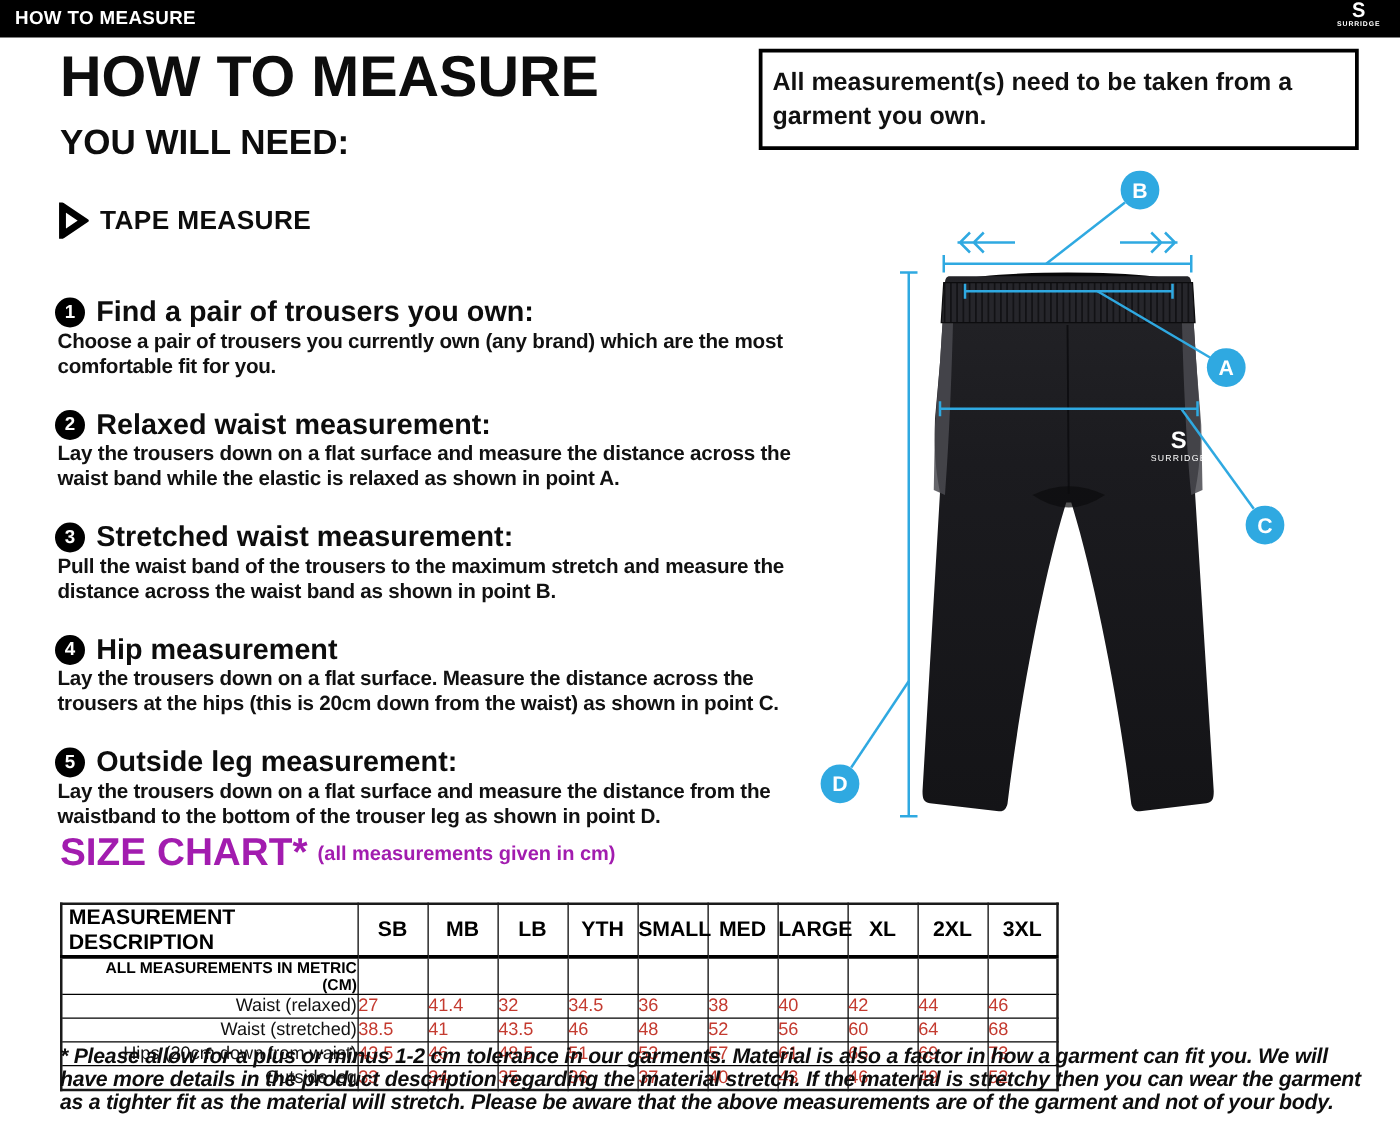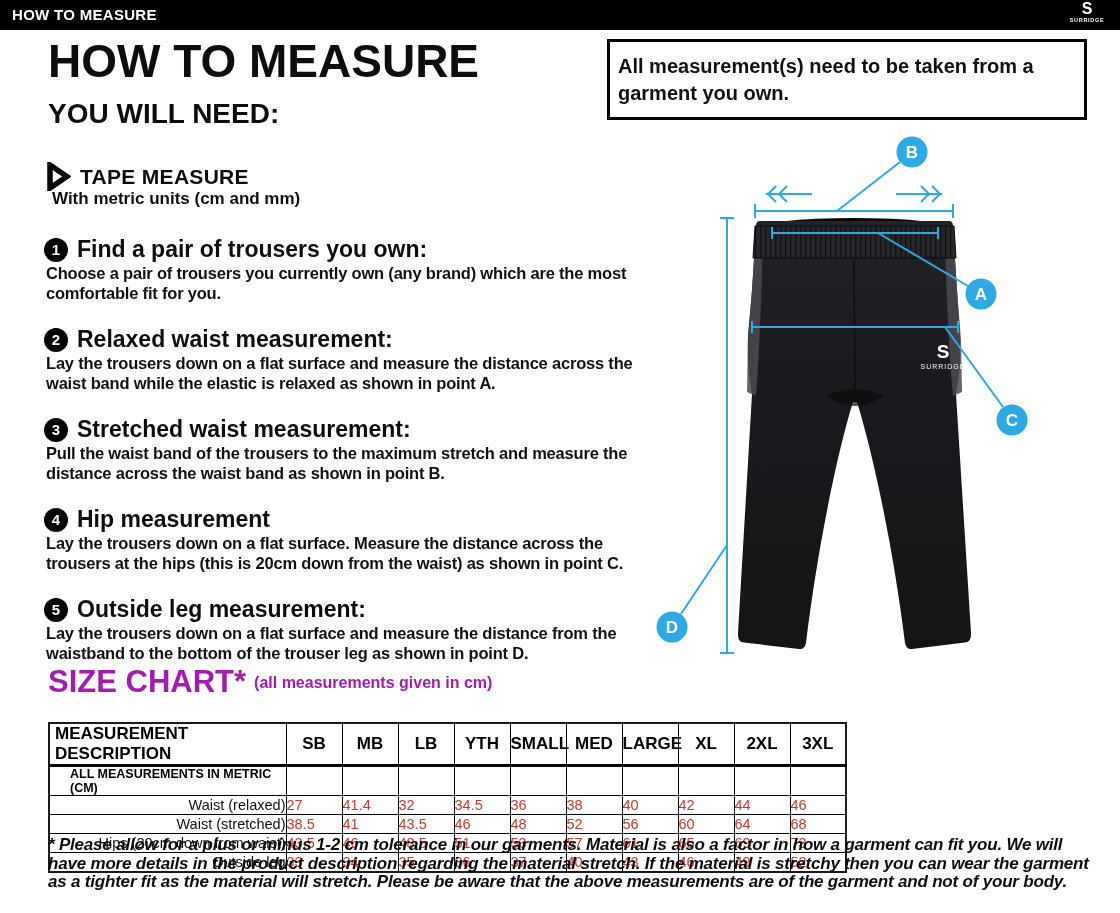--- a/index.html
+++ b/index.html
@@ -37,21 +37,21 @@
   .step-body{position:absolute;left:46px;width:592px;font-size:16.5px;font-weight:bold;line-height:19.5px;color:#111;letter-spacing:-.2px;}
 
   
   .sc-head{position:absolute;left:48px;top:664px;font-size:31px;font-weight:bold;color:#a21caf;}
   .sc-sub{font-size:16px;font-weight:bold;letter-spacing:0;margin-left:8px;vertical-align:4px;}
   table.size{position:absolute;left:48px;top:722px;width:797px;border-collapse:collapse;table-layout:fixed;background:#fff;}
   table.size,table.size th,table.size td{border:1px solid #000;}
   table.size{border:2px solid #1a1a1a;}
   table.size thead th{border-bottom:3px solid #000;height:29px;font-size:17px;font-weight:bold;text-align:center;}
   table.size thead th:first-child{text-align:left;padding-left:5px;}
-  tr.metric td{height:18px;font-size:12.5px;font-weight:bold;text-align:left;padding-left:20px;}
+  tr.metric td{height:18px;font-size:12.5px;font-weight:bold;text-align:right;padding-left:20px;}
   tr.datarow td{height:19px;font-size:14.5px;}
   tr.datarow td.lbl{text-align:right;padding-left:4px;color:#111;font-weight:normal;}
   tr.datarow td.val{text-align:left;color:var(--val-red);}
 
   .footnote{position:absolute;left:48px;top:836px;width:1046px;font-size:17px;font-weight:bold;font-style:italic;
             line-height:18.5px;color:#0d0d0d;letter-spacing:-.2px;}
 
   
   .diagram{position:absolute;left:640px;top:130px;width:460px;height:545px;}
   .bl{stroke:var(--accent);stroke-width:2;fill:none;}
@@ -78,21 +78,20 @@
   </div>
 
   <div class="ywn">YOU WILL NEED:</div>
 
   <div class="tape">
     <svg width="25" height="29" viewBox="0 0 25 29">
       <path d="M4 3 L21 14.5 L4 26 Z" fill="#ffffff" stroke="#000" stroke-width="5.5" stroke-linejoin="miter"></path>
     </svg>
     <span class="tape-label">TAPE MEASURE</span>
   </div>
-  <div class="tape-note">With metric units (cm and mm)</div>
 
   <div class="step-head" style="top:236px">
     <span class="step-num">1</span>
     <span class="step-title">Find a pair of trousers you own:</span>
   </div>
   <div class="step-body" style="top:264px">Choose a pair of trousers you currently own (any brand) which are the most comfortable fit for you.</div>
 
   <div class="step-head" style="top:326px">
     <span class="step-num">2</span>
     <span class="step-title">Relaxed waist measurement:</span>

